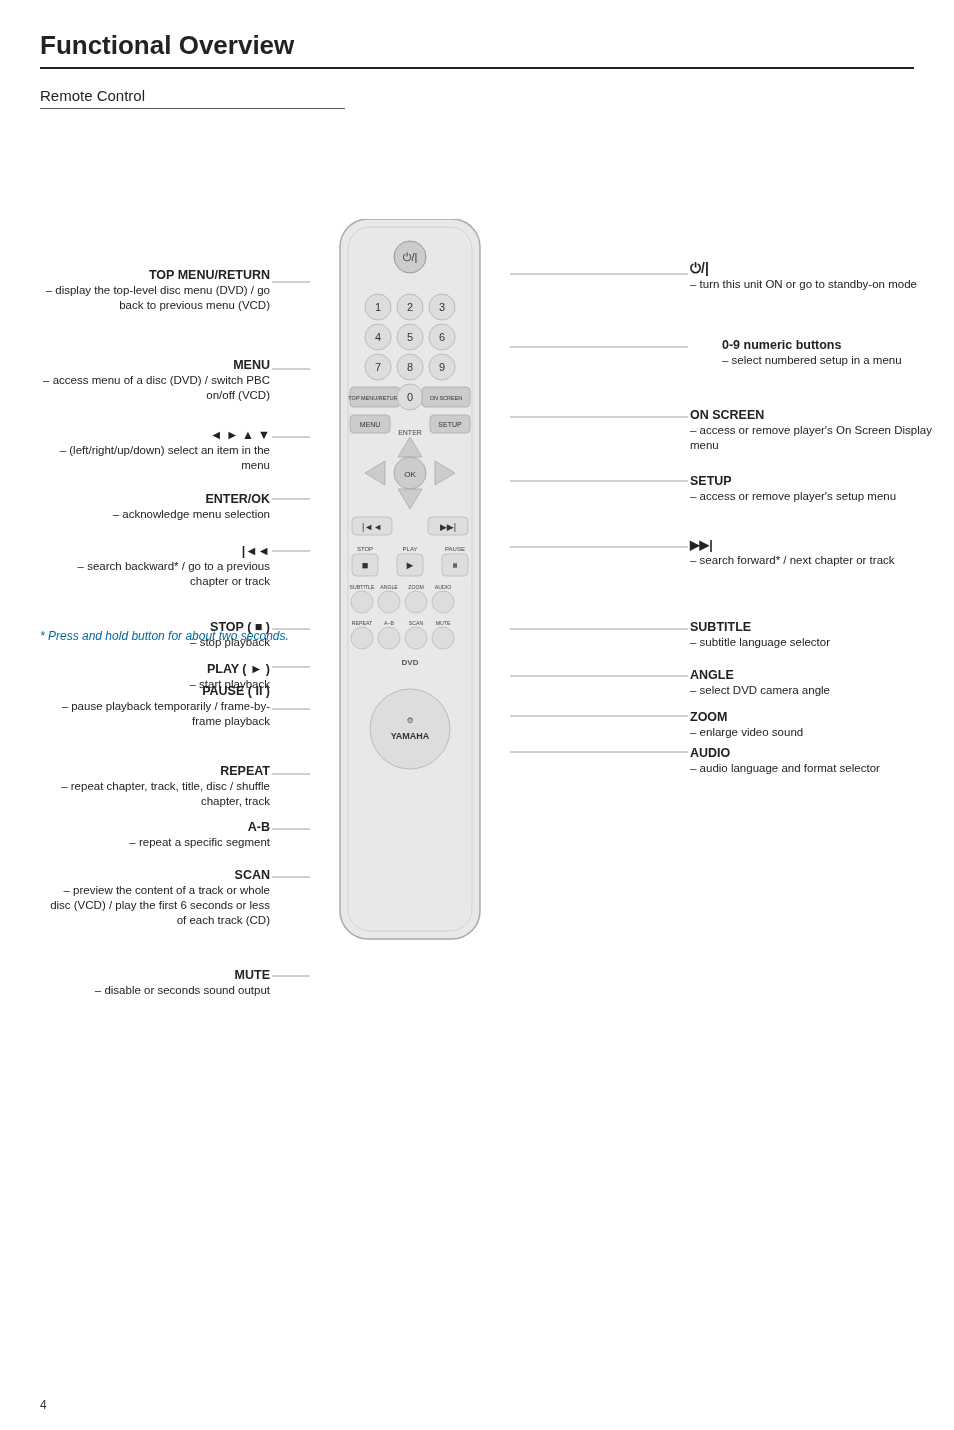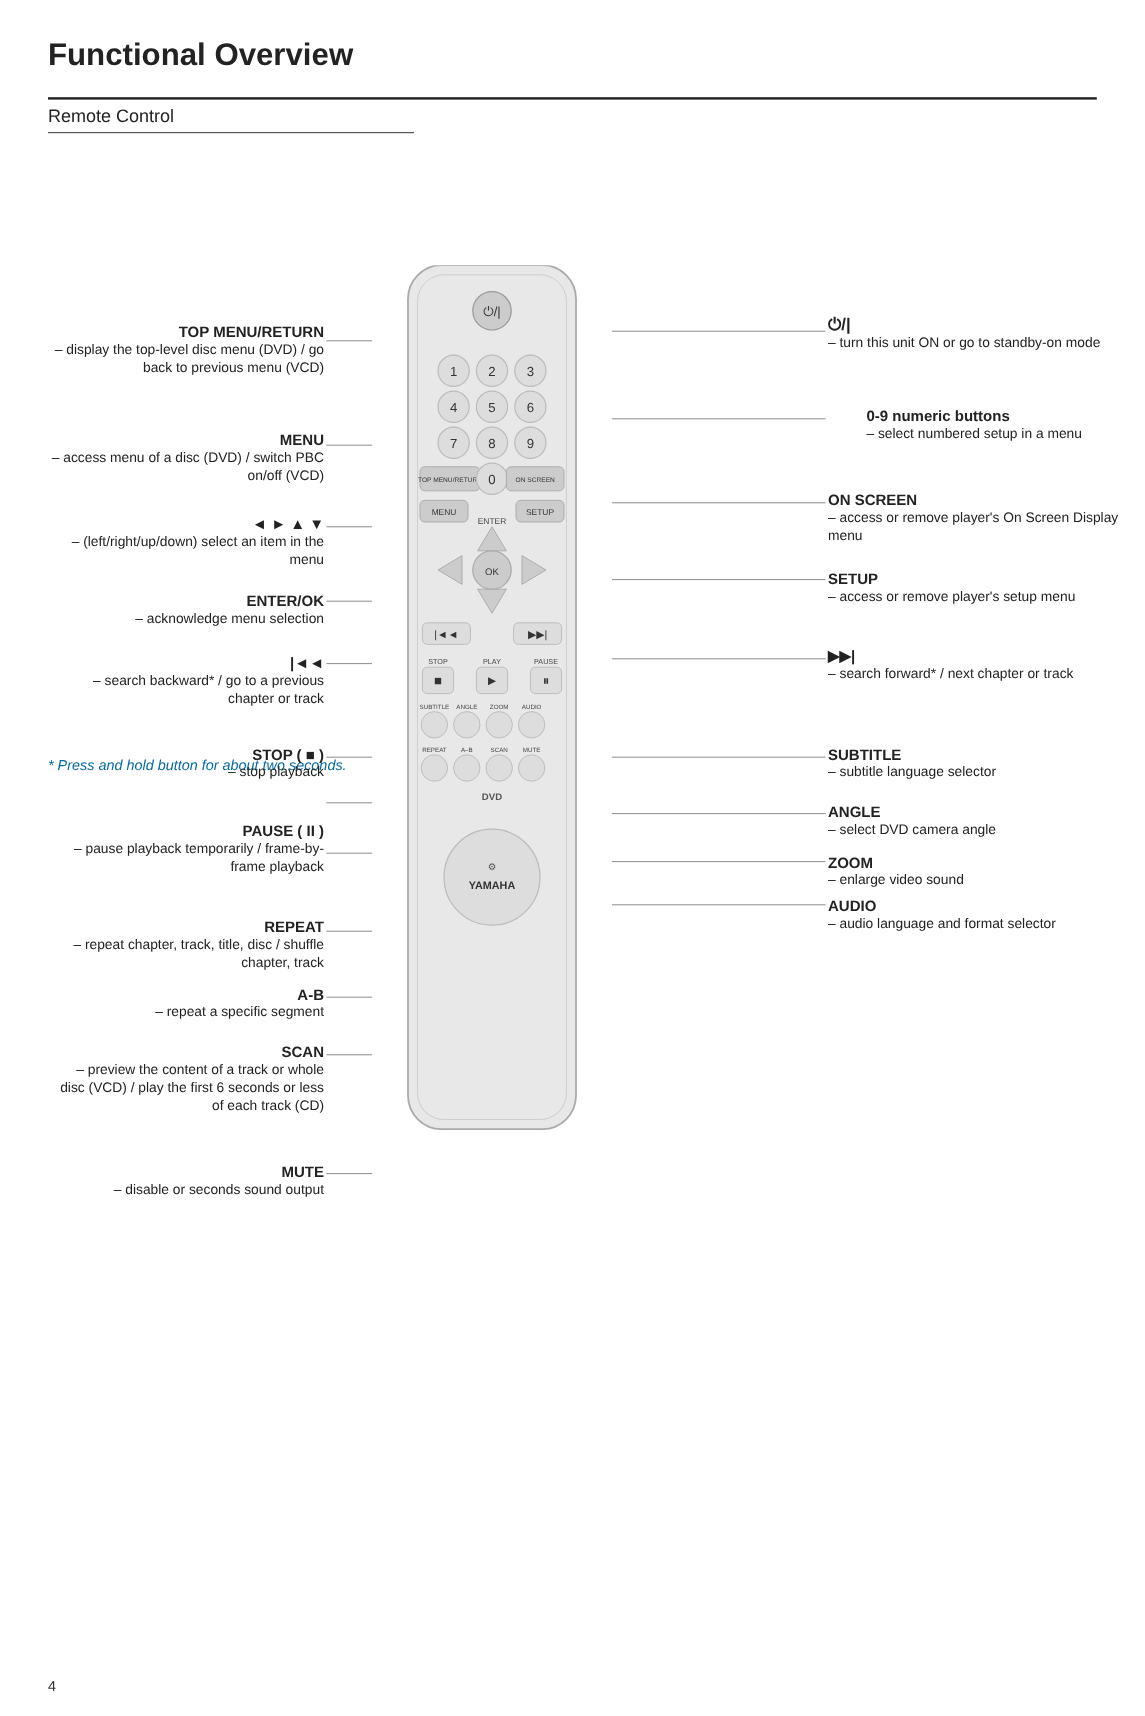--- a/index.html
+++ b/index.html
@@ -12,22 +12,22 @@
       min-height: 1430px;
       position: relative;
     }
     .page {
       padding: 30px 40px 40px 40px;
     }
     .page-title {
       font-size: 26px;
       font-weight: 900;
       border-bottom: 2px solid #222;
-      padding-bottom: 20px;
-      margin-bottom: 6px;
+      padding-bottom: 6px;
+      margin-bottom: 18px;
     }
     .footnote {
       margin-top: 30px;
       font-size: 12px;
       font-style: italic;
       color: #0369a1;
     }
     .page-number {
       position: absolute;
       bottom: 18px;
@@ -97,20 +97,24 @@
     <div class="lbl right-align" style="left:0;top:424px;width:230px;">
       <strong>|◄◄</strong>
       <em>– search backward* / go to a previous chapter or track</em>
     </div>
 
     <div class="lbl right-align" style="left:0;top:500px;width:230px;">
       <strong>STOP ( ■ )</strong>
       <em>– stop playback</em>
     </div>
 
+    <div class="lbl right-align" style="left:0;top:542px;width:230px;">
+      <strong>PLAY ( ► )</strong>
+      <em>– start playback</em>
+    </div>
 
     <div class="lbl right-align" style="left:0;top:564px;width:230px;">
       <strong>PAUSE ( II )</strong>
       <em>– pause playback temporarily / frame-by-frame playback</em>
     </div>
 
     <div class="lbl right-align" style="left:0;top:644px;width:230px;">
       <strong>REPEAT</strong>
       <em>– repeat chapter, track, title, disc / shuffle chapter, track</em>
     </div>

